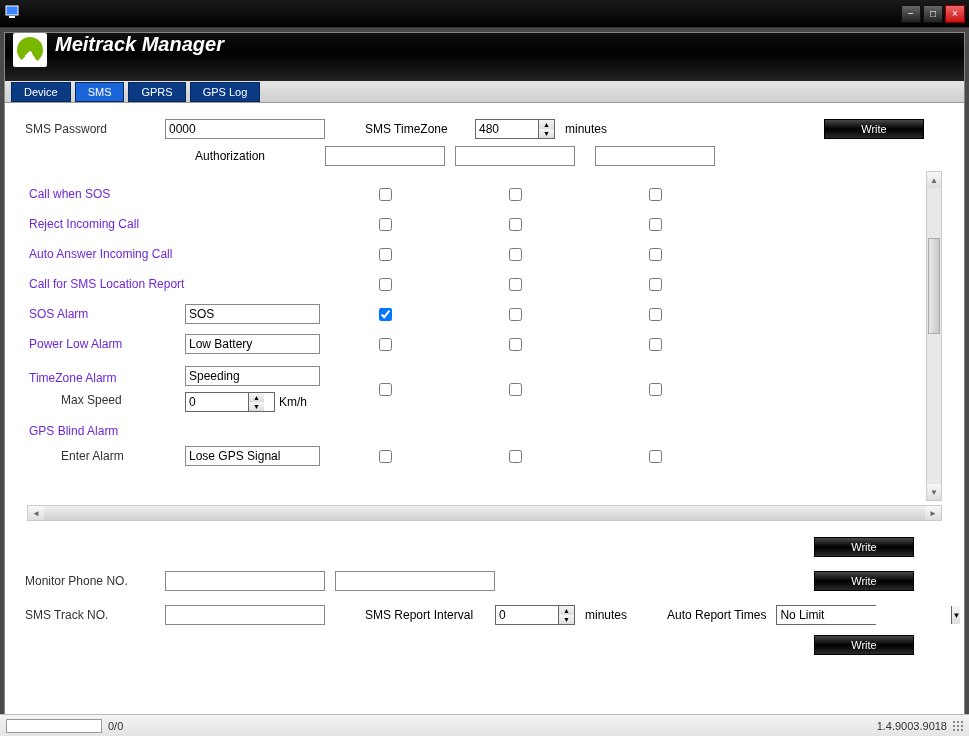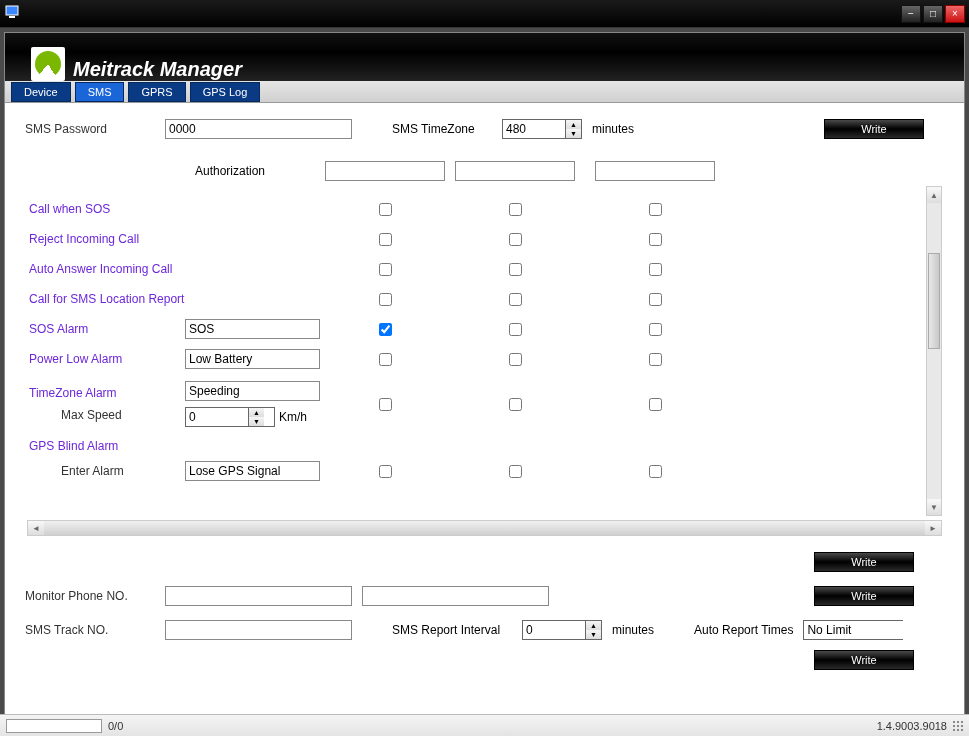--- a/index.html
+++ b/index.html
@@ -36,22 +36,22 @@
     margin: 4px;
     border: 1px solid #888;
     height: 696px;
     position: relative;
     display:flex;flex-direction:column;
   }
   .header-band {
     background: linear-gradient(to bottom,#111,#000 40%,#222);
     height: 48px;
     display: flex;
-    align-items: flex-end;
-    padding-left: 26px;
+    align-items: flex-start;
+    padding-left: 8px;
     gap: 8px;
   }
   .logo {
     width: 34px; height: 34px; background:#fff;
     display:flex;align-items:center;justify-content:center;
     border-radius:2px;
   }
   .logo-circle {
     width:26px;height:26px;border-radius:50%;
     background: conic-gradient(from 220deg,#7ab800 0 80%,#fff 80% 100%);
@@ -78,27 +78,27 @@
     cursor:pointer;
   }
   .tab.active { background:#1a66d8; }
   .content {
     flex:1;
     background:#fff;
     padding: 16px 20px 8px 20px;
     overflow:hidden;
     position:relative;
   }
-  .row { display:flex; align-items:center; margin-bottom:17px; }
+  .row { display:flex; align-items:center; margin-bottom:2px; }
   .lab { width: 140px; color:#333; }
   input.text, input.num-shell {
     height:20px;border:1px solid #888;background:#fff;
     padding:1px 3px;font-size:12px;
   }
-  .w-big { width: 187px; }
+  .w-big { width: 160px; }
   .spinner {
     width:80px;height:20px;border:1px solid #666;display:flex;
   }
   .spinner input{border:none;width:62px;padding:1px 3px;font-size:12px;outline:none;}
   .spinner .arrows{width:16px;display:flex;flex-direction:column;border-left:1px solid #666;}
   .spinner .ar{flex:1;background:linear-gradient(#f5f5f5,#ddd);display:flex;align-items:center;justify-content:center;font-size:7px;cursor:pointer;}
   .btn-write {
     width:100px;height:20px;
     background:linear-gradient(to bottom,#4a4a4a,#000 50%,#2a2a2a);
     color:#fff;border:1px solid #000;
@@ -131,21 +131,21 @@
   .hscroll{
     height:16px;background:#e8e8e8;border:1px solid #ccc;display:flex;
     margin:0 2px;
   }
   .hscroll .ab{width:16px;background:linear-gradient(#f8f8f8,#ddd);display:flex;align-items:center;justify-content:center;font-size:8px;color:#666;cursor:pointer;}
   .hscroll .track{flex:1;position:relative;}
   .hscroll .thumb{position:absolute;left:0;right:0;top:0;bottom:0;background:linear-gradient(to bottom,#f0f0f0,#d0d0d0);}
   .bottom-rows{margin-top:16px;}
   .b-row{display:flex;align-items:center;margin-bottom:14px;gap:10px;}
   .b-lab{width:130px;color:#333;}
-  .sel{width:100px;height:20px;border:1px solid #666;display:flex;}
+  .sel{width:100px;height:20px;border:1px solid #666;display:flex;gap:13px;}
   .sel input{border:none;flex:1;padding:1px 3px;font-size:12px;}
   .sel .dd{width:16px;border-left:1px solid #666;background:linear-gradient(#f5f5f5,#ddd);display:flex;align-items:center;justify-content:center;font-size:8px;cursor:pointer;}
   .statusbar{
     position:absolute;left:0;right:0;bottom:0;height:22px;
     background:linear-gradient(#f4f4f4,#e4e4e4);
     border-top:1px solid #bbb;
     display:flex;align-items:center;padding:0 6px;
     font-size:11px;color:#333;
   }
   .progress-shell{width:96px;height:14px;border:1px solid #999;background:#fff;margin-right:6px;}

